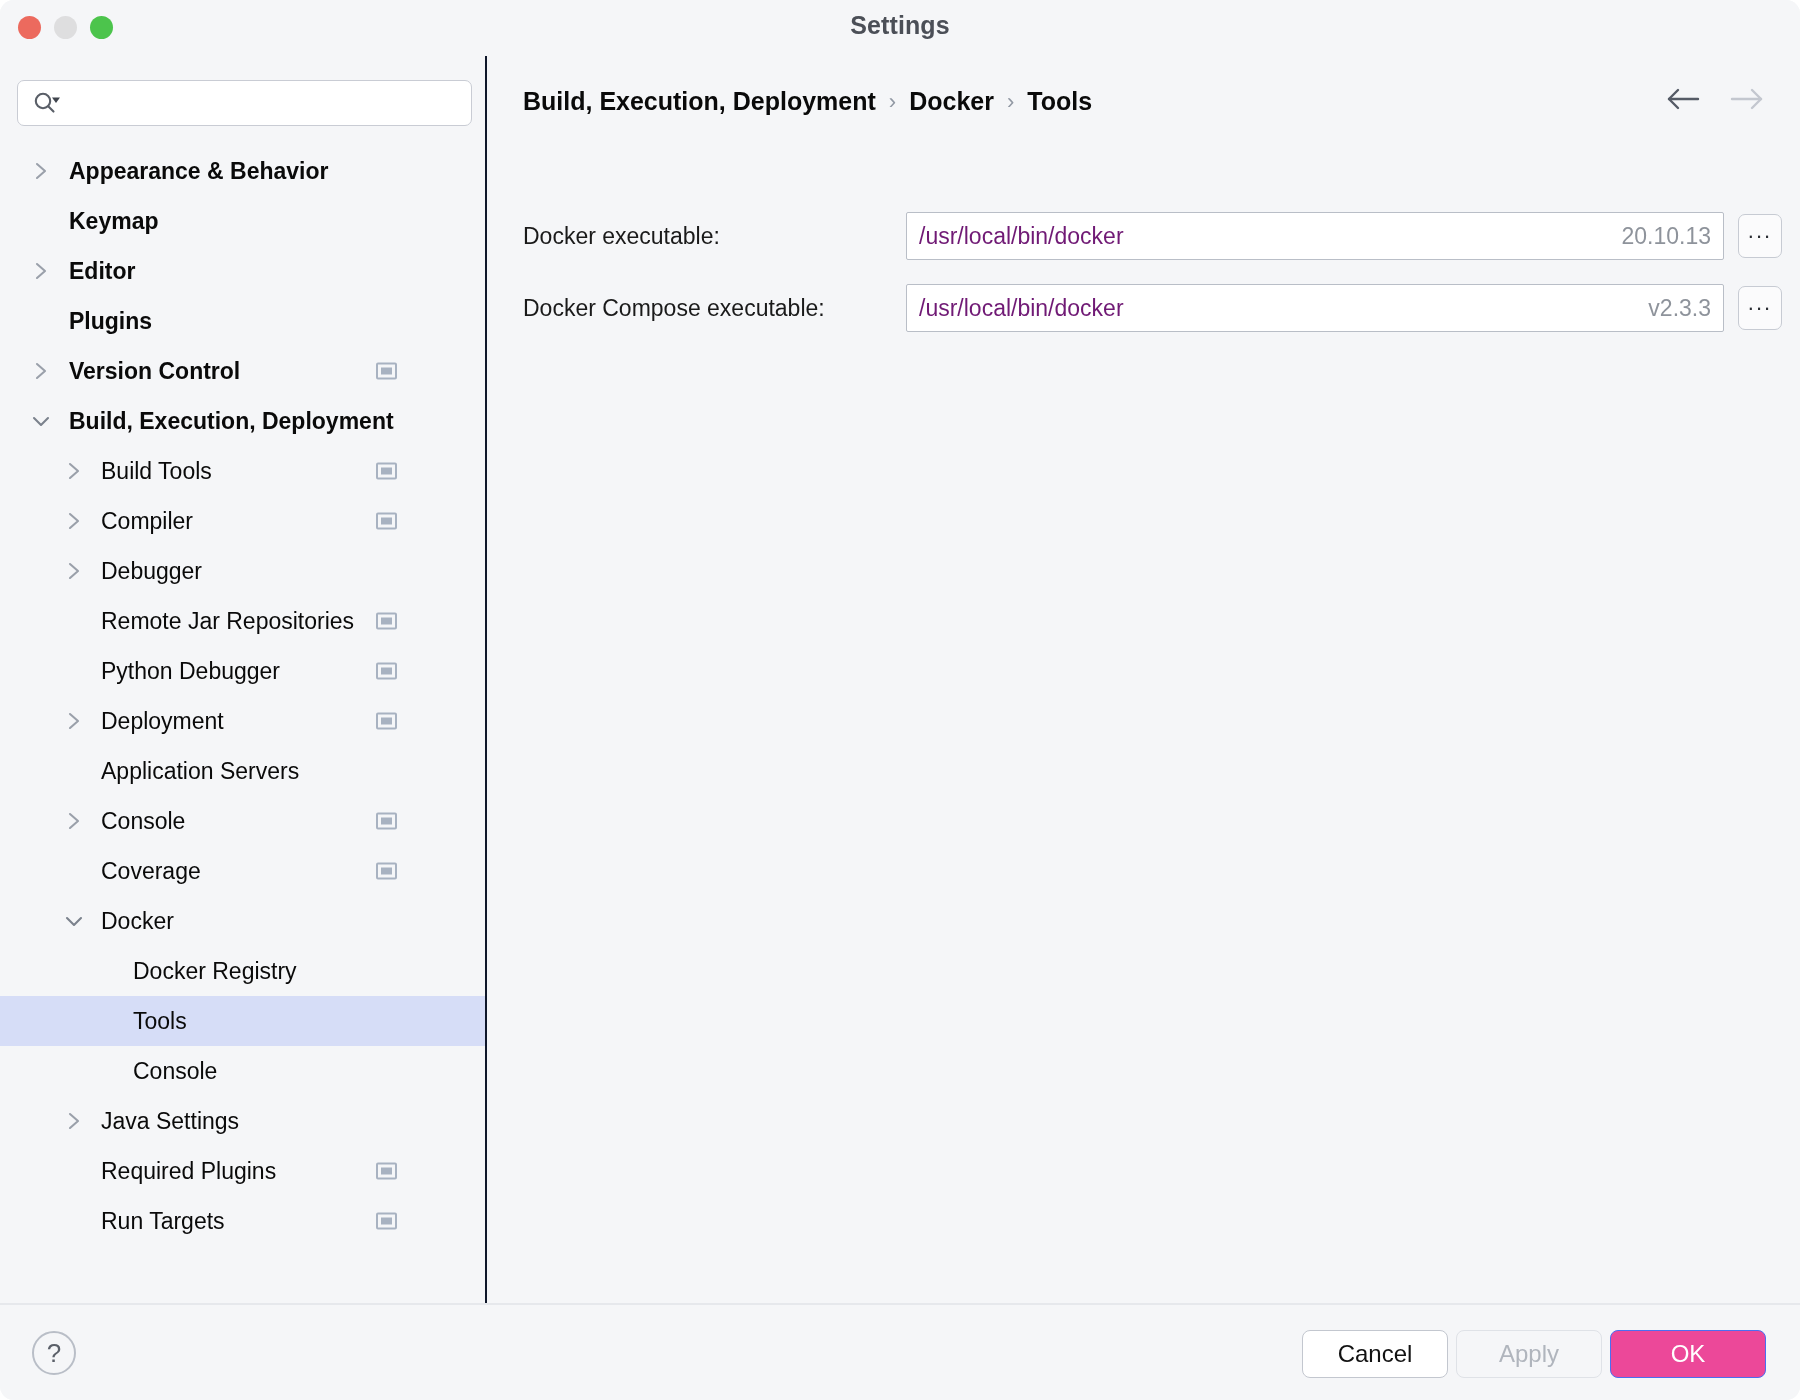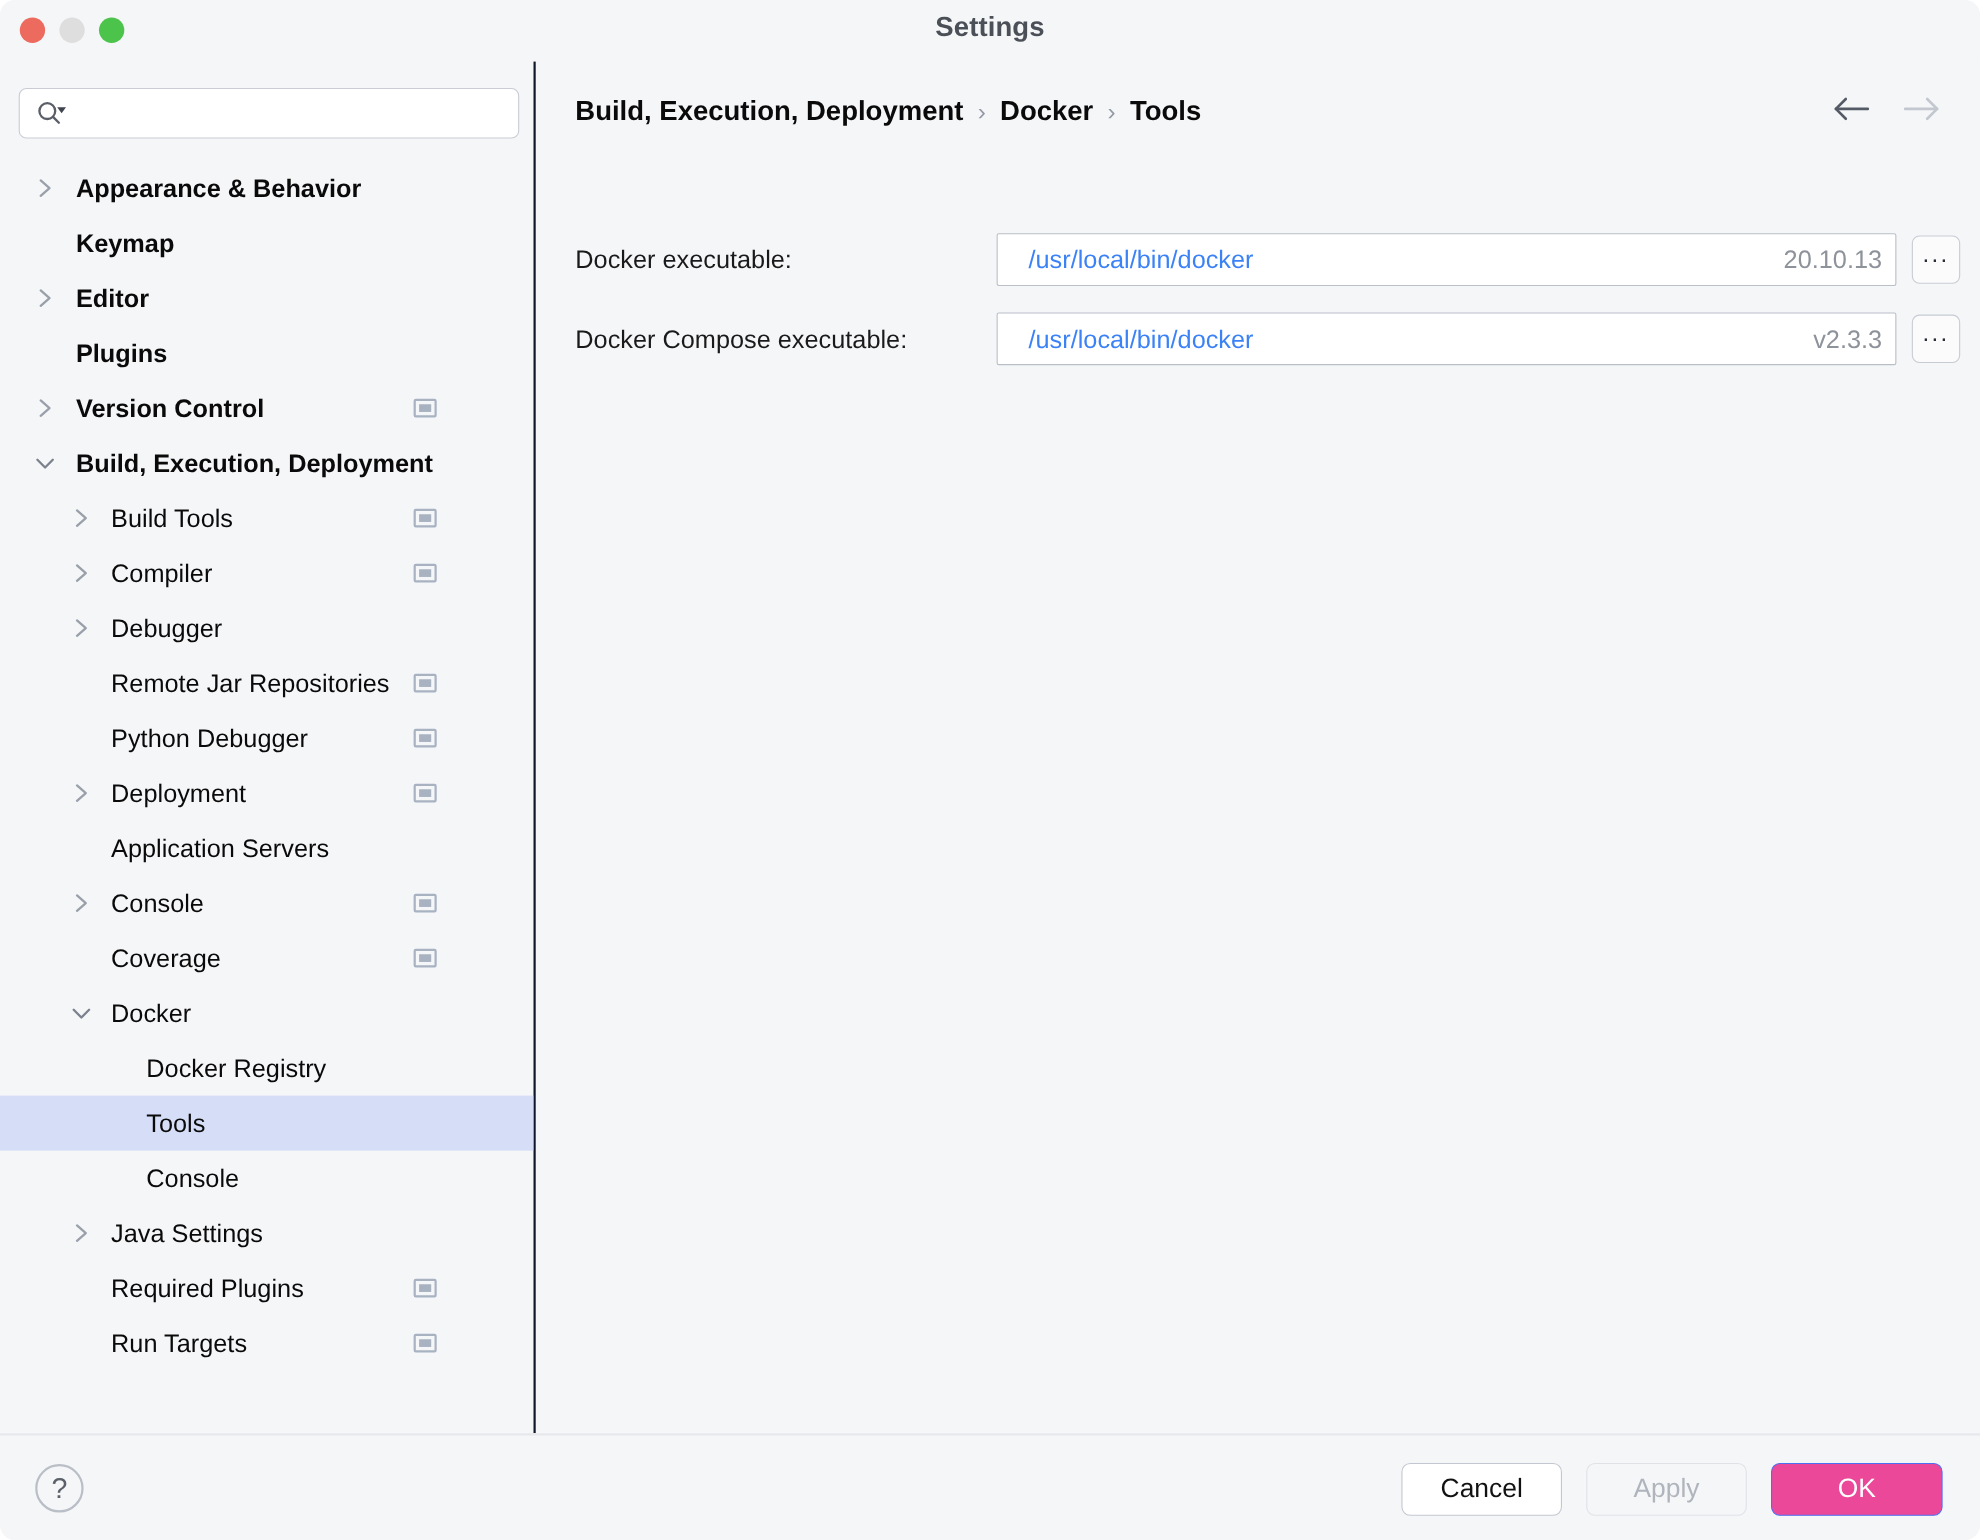--- a/index.html
+++ b/index.html
@@ -210,23 +210,23 @@
     width: 818px;
     height: 48px;
     box-sizing: border-box;
     background: #ffffff;
     border: 1.6px solid #b9bec7;
     border-radius: 2px;
     display: flex;
     align-items: center;
   }
   .input-value {
-    margin-left: 28px;
+    margin-left: 12px;
     font-size: 23px;
-    color: #3b82f6;
+    color: #701a75;
     white-space: nowrap;
   }
   .input-suffix {
     position: absolute;
     right: 12px;
     font-size: 23px;
     color: #8e939b;
     white-space: nowrap;
   }
   .browse-btn {
@@ -269,21 +269,21 @@
     align-items: center;
     justify-content: center;
     font-size: 26px;
     color: #5b6069;
     cursor: default;
   }
   .footer-actions {
     position: absolute;
     right: 34px; top: 25px;
     display: flex;
-    gap: 22px;
+    gap: 8px;
     align-items: center;
   }
   .btn {
     height: 48px;
     min-width: 146px;
     box-sizing: border-box;
     border-radius: 8px;
     display: flex;
     align-items: center;
     justify-content: center;

